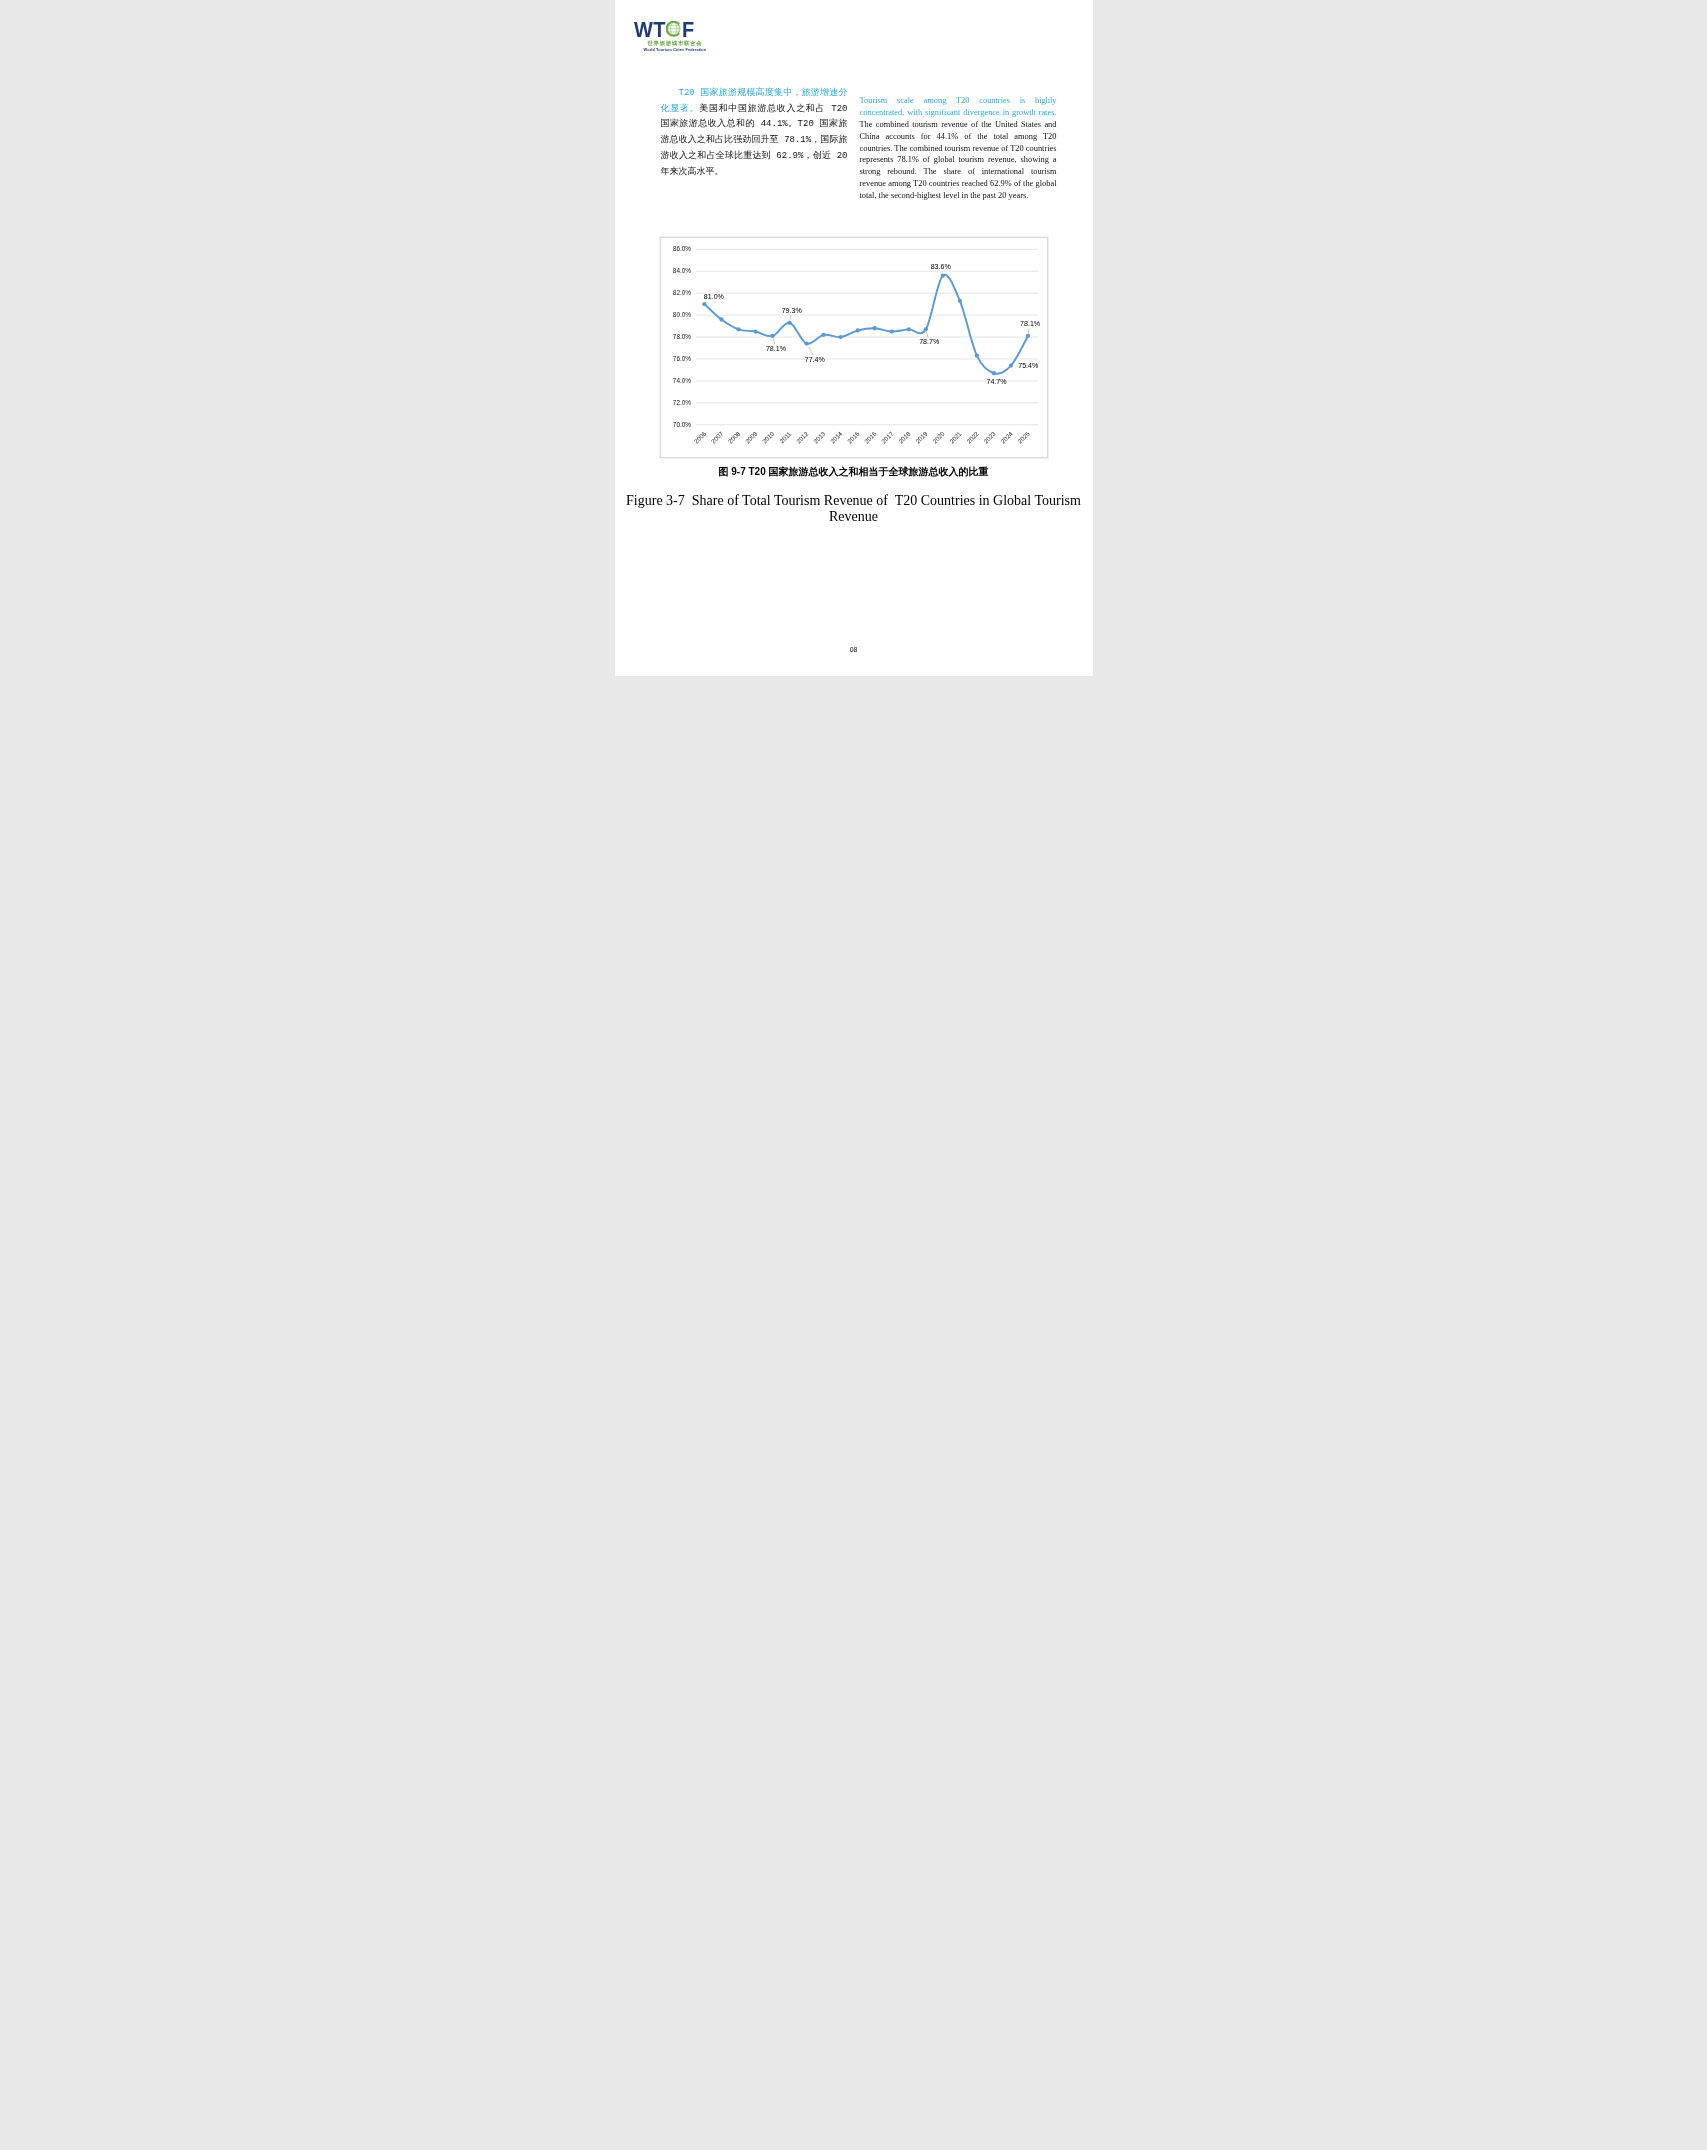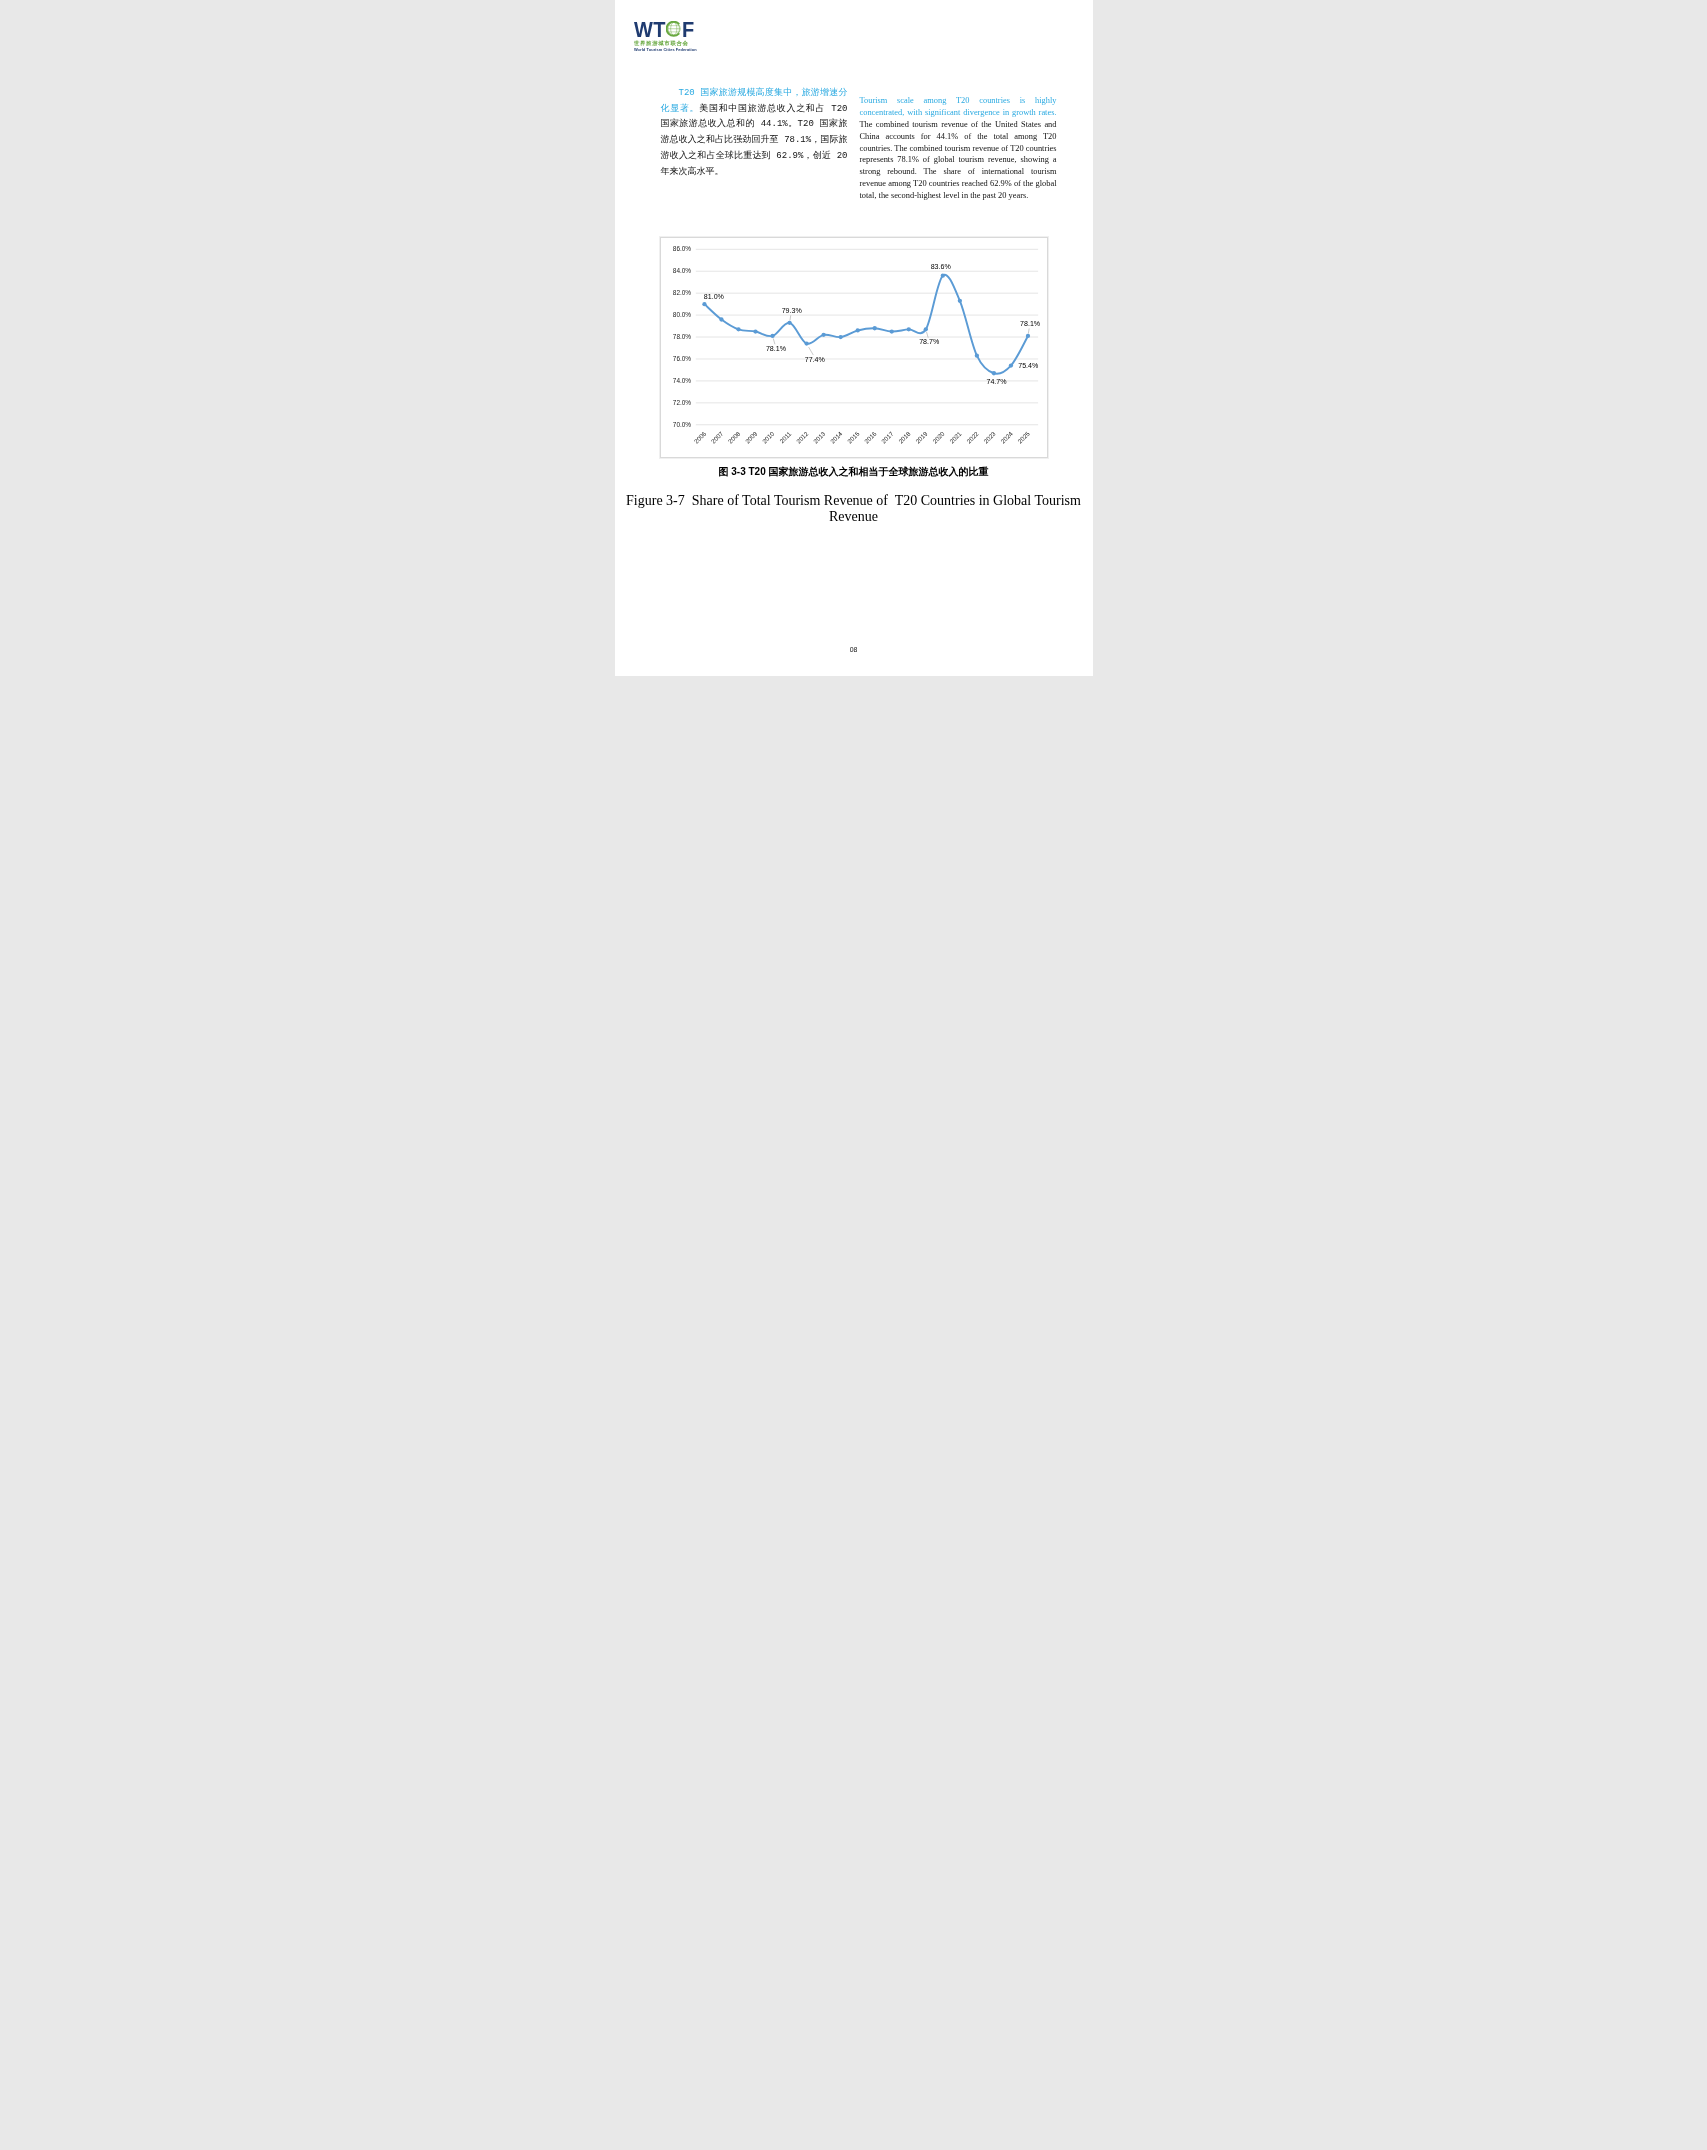--- a/index.html
+++ b/index.html
@@ -5,21 +5,21 @@
   html,body{margin:0;padding:0;background:#e8e8e8;}
   .page{
     position:relative;
     width:478px;height:676px;
     margin:0 auto;
     background:#ffffff;
     font-family:"Liberation Sans","DejaVu Sans",sans-serif;
     overflow:hidden;
   }
   
-  .logo{position:absolute;left:19.4px;top:20px;width:82px;}
+  .logo{position:absolute;left:19.4px;top:20px;width:82px;text-align:center;}
   .logo-row{display:flex;align-items:center;height:18px;}
   .logo-letter{
     font-family:"Liberation Sans","DejaVu Sans",sans-serif;
     font-weight:bold;color:#1F3B70;font-size:20px;line-height:18px;
     letter-spacing:0.4px;transform:scaleY(1.08);
   }
   .logo-globe{width:15.5px;height:15.5px;margin:0 0.4px;}
   .logo-zh{
     margin-top:1.7px;color:#67A83F;font-weight:bold;
     font-size:5.4px;letter-spacing:0.7px;white-space:nowrap;
@@ -162,19 +162,19 @@
         <text x="304" y="174.85000000000008" text-anchor="middle" font-size="16.5" fill="#000" font-family="&quot;Liberation Sans&quot;,&quot;DejaVu Sans&quot;,sans-serif">79.3%</text>
         <text x="357.6" y="287.29999999999984" text-anchor="middle" font-size="16.5" fill="#000" font-family="&quot;Liberation Sans&quot;,&quot;DejaVu Sans&quot;,sans-serif">77.4%</text>
         <text x="623.8000000000001" y="246.14999999999992" text-anchor="middle" font-size="16.5" fill="#000" font-family="&quot;Liberation Sans&quot;,&quot;DejaVu Sans&quot;,sans-serif">78.7%</text>
         <text x="650.4" y="71.20000000000014" text-anchor="middle" font-size="16.5" fill="#000" font-family="&quot;Liberation Sans&quot;,&quot;DejaVu Sans&quot;,sans-serif">83.6%</text>
         <text x="780.2" y="339.1499999999999" text-anchor="middle" font-size="16.5" fill="#000" font-family="&quot;Liberation Sans&quot;,&quot;DejaVu Sans&quot;,sans-serif">74.7%</text>
         <text x="830.8000000000001" y="302.29999999999984" text-anchor="start" font-size="16.5" fill="#000" font-family="&quot;Liberation Sans&quot;,&quot;DejaVu Sans&quot;,sans-serif">75.4%</text>
         <text x="858.4" y="205.45000000000016" text-anchor="middle" font-size="16.5" fill="#000" font-family="&quot;Liberation Sans&quot;,&quot;DejaVu Sans&quot;,sans-serif">78.1%</text>
       </svg>
   </div>
 
-  <div class="caption-zh">图 3-3 T20 国家旅游总收入之和相当于全球旅游总收入的比重</div>
+  <div class="caption-zh">图 9-7 T20 国家旅游总收入之和相当于全球旅游总收入的比重</div>
   <div class="caption-en">Figure 3-7  Share of Total Tourism Revenue of  T20 Countries in Global Tourism Revenue</div>
 
   <div class="page-num">08</div>
 
 </div>
 
 
 </body></html>

